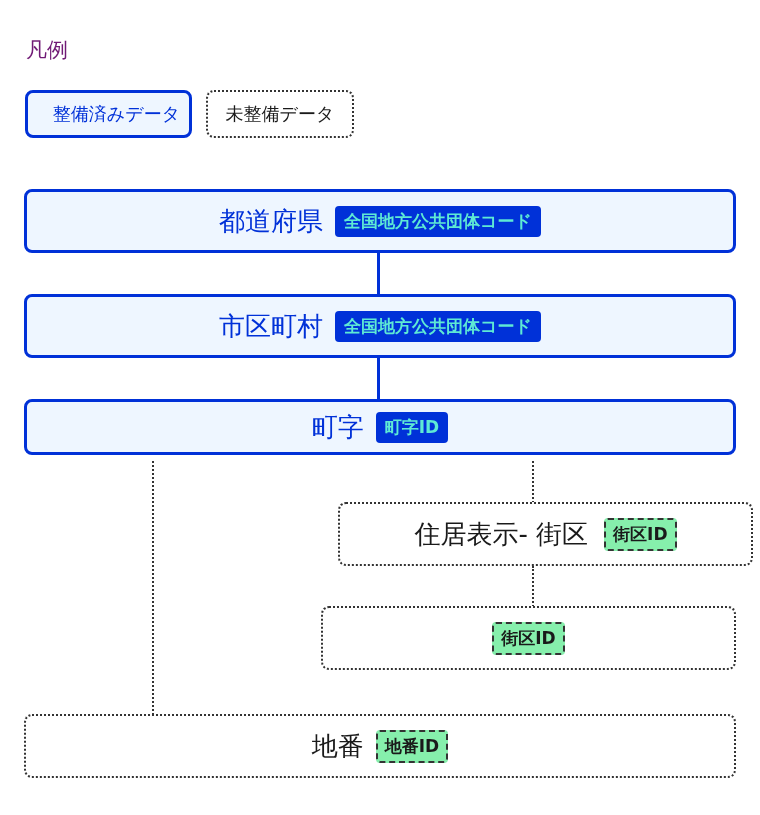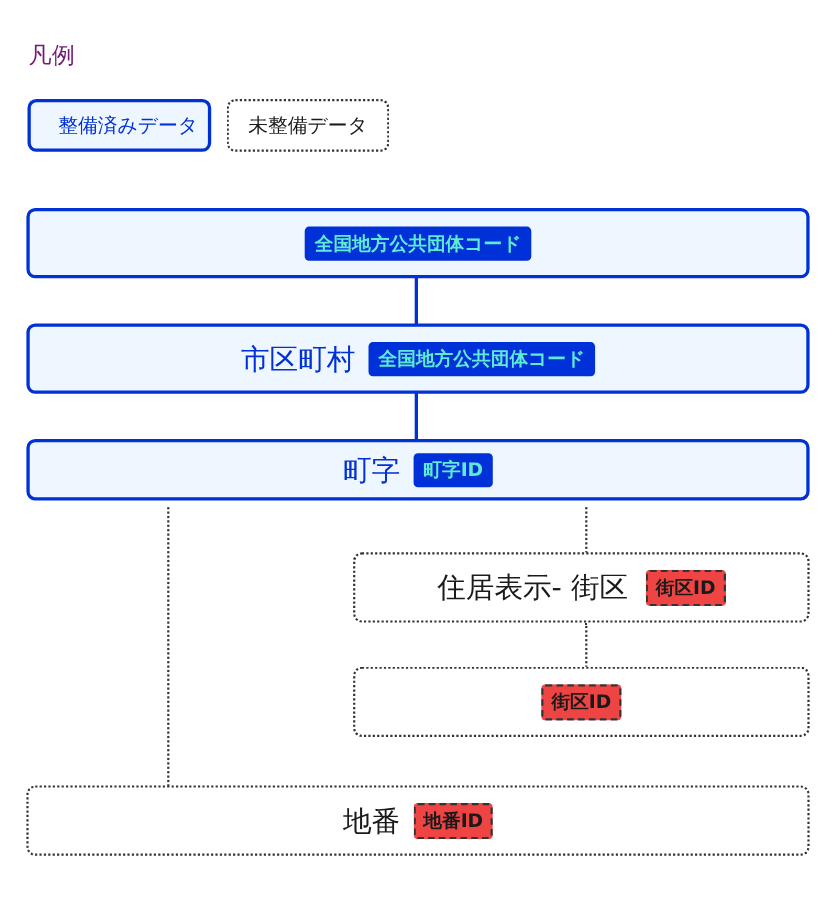--- a/index.html
+++ b/index.html
@@ -8,50 +8,51 @@
   .legend-title { position:absolute; left:26px; top:36px; font-size:21px; color:#701a75; }
   .legend-box { position:absolute; top:90px; height:48px; box-sizing:border-box; border-radius:8px;
                 display:flex; align-items:center; justify-content:center; font-size:18px; }
   .done { background:#eef6ff; border:3px solid #0031d8; color:#0031d8; }
   .todo { background:#ffffff; border:2px dotted #333; color:#1a1a1a; }
   .node { position:absolute; box-sizing:border-box; border-radius:8px; display:flex;
           align-items:center; justify-content:center; gap:12px; }
   .node.done .nlabel { color:#0031d8; font-size:26px; }
   .node.todo .nlabel { color:#1a1a1a; font-size:26px; }
   .badge-done { background:#0031d8; color:#5eead4; font-size:17px; font-weight:bold; padding:4px 9px; border-radius:4px; }
-  .badge-todo { background:#ef4444; color:#1a1a1a; font-size:17px; font-weight:bold; padding:3px 7px; border-radius:4px; border:2px dashed #333; }
+  .badge-todo { background:#86efac; color:#1a1a1a; font-size:17px; font-weight:bold; padding:3px 7px; border-radius:4px; border:2px dashed #333; }
   .vline { position:absolute; width:0; }
   .solid { border-left:3px solid #0031d8; }
   .dotted { border-left:2px dotted #333; }
 </style>
 </head>
 <body>
 
 <div class="legend-title">凡例</div>
 <div class="legend-box done" style="left:25px;width:167px;padding-left:16px;">整備済みデータ</div>
 <div class="legend-box todo" style="left:206px;width:148px;">未整備データ</div>
 
 <div class="vline solid" style="left:377px;top:251px;height:45px;"></div>
 <div class="vline solid" style="left:377px;top:356px;height:45px;"></div>
 <div class="vline dotted" style="left:532px;top:461px;height:42px;"></div>
 <div class="vline dotted" style="left:532px;top:566px;height:41px;"></div>
 <div class="vline dotted" style="left:152px;top:461px;height:254px;"></div>
 
 <div class="node done" style="left:24px;top:189px;width:712px;height:64px;">
+  <span class="nlabel">都道府県</span>
   <span class="badge-done">全国地方公共団体コード</span>
 </div>
 <div class="node done" style="left:24px;top:294px;width:712px;height:64px;">
   <span class="nlabel">市区町村</span>
   <span class="badge-done">全国地方公共団体コード</span>
 </div>
 <div class="node done" style="left:24px;top:399px;width:712px;height:56px;">
   <span class="nlabel">町字</span>
   <span class="badge-done">町字ID</span>
 </div>
-<div class="node todo" style="left:321px;top:502px;width:415px;height:64px;gap:16px;">
+<div class="node todo" style="left:338px;top:502px;width:415px;height:64px;gap:16px;">
   <span class="nlabel">住居表示- 街区</span>
   <span class="badge-todo">街区ID</span>
 </div>
 <div class="node todo" style="left:321px;top:606px;width:415px;height:64px;">
   <span class="badge-todo">街区ID</span>
 </div>
 <div class="node todo" style="left:24px;top:714px;width:712px;height:64px;">
   <span class="nlabel">地番</span>
   <span class="badge-todo">地番ID</span>
 </div>

